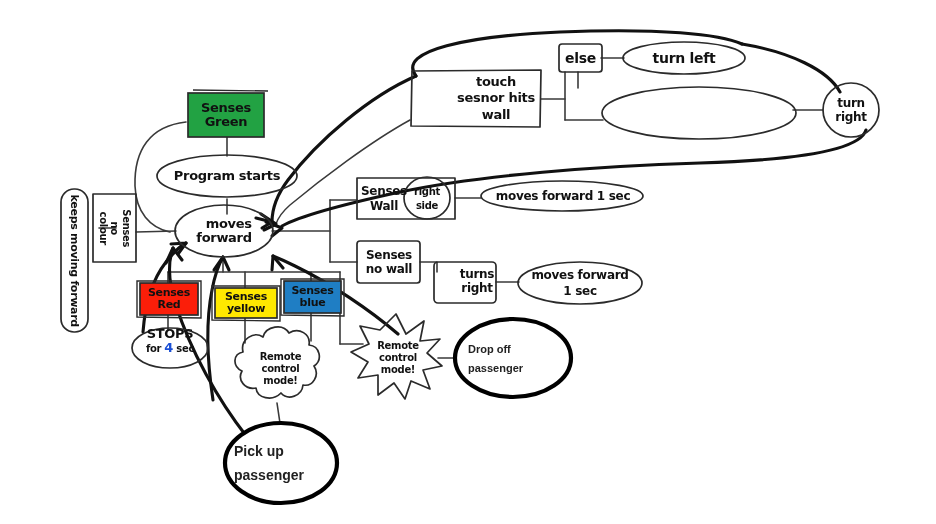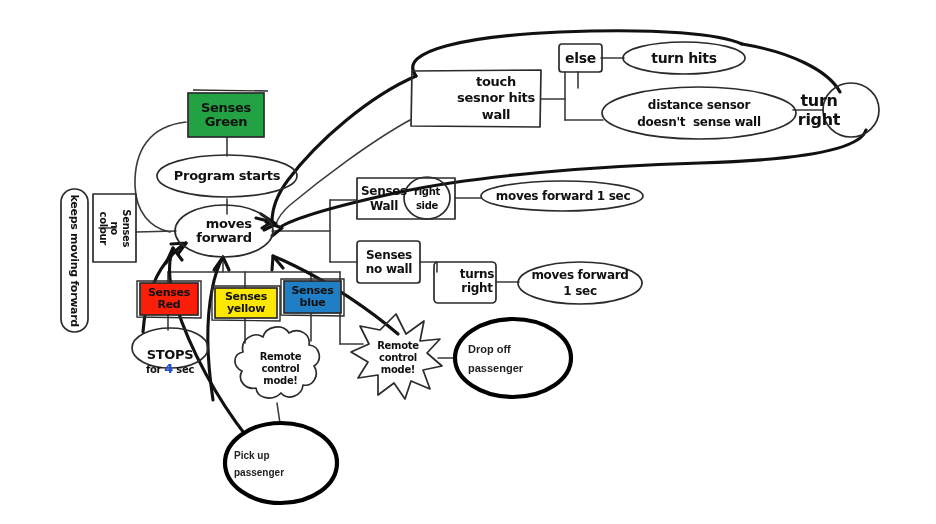--- a/index.html
+++ b/index.html
@@ -188,53 +188,51 @@
 
   <div class="node hand lbl" style="left:140px;top:283px;width:58px;height:32px;font-size:11px;white-space:pre;">Senses
 Red</div>
 
   <div class="node hand lbl" style="left:215px;top:288px;width:62px;height:30px;font-size:11px;white-space:pre;">Senses
 yellow</div>
 
   <div class="node hand lbl" style="left:284px;top:281px;width:57px;height:32px;font-size:11px;white-space:pre;">Senses
 blue</div>
 
-  <div class="node" style="left:132px;top:345px;width:76px;height:34px;flex-direction:column;gap:0px;">
+  <div class="node" style="left:132px;top:324px;width:76px;height:34px;flex-direction:column;gap:0px;">
     <span class="hand" style="font-size:13px;">STOPS</span>
     <span class="hand" style="font-size:10px;">
       <span>for </span><span style="color:#1a4fd6;font-size:13px;">4</span><span> sec</span>
     </span>
   </div>
 
   <div class="node hand lbl" style="left:243px;top:348px;width:75px;height:42px;font-size:10px;white-space:pre;line-height:1.2;">Remote
 control
 mode!</div>
 
   <div class="node hand lbl" style="left:363px;top:337px;width:70px;height:42px;font-size:10px;white-space:pre;line-height:1.2;">Remote
 control
 mode!</div>
 
-  <div class="node typed lbl" style="left:234px;top:443px;width:95px;height:42px;font-size:10px;white-space:pre;text-align:left;justify-content:flex-start;line-height:1.7;">Pick up
+  <div class="node typed lbl" style="left:234px;top:443px;width:95px;height:42px;font-size:14px;white-space:pre;text-align:left;justify-content:flex-start;line-height:1.7;">Pick up
 passenger</div>
 
   <div class="node typed lbl" style="left:468px;top:338px;width:95px;height:42px;font-size:11px;white-space:pre;text-align:left;justify-content:flex-start;line-height:1.7;">Drop off
 passenger</div>
 
   <div class="node hand lbl" style="left:412px;top:71px;width:128px;height:55px;font-size:13px;white-space:pre;line-height:1.25;padding-left:40px;">touch
 sesnor hits
 wall</div>
 
   <div class="node hand lbl" style="left:559px;top:44px;width:43px;height:28px;font-size:14px;">else</div>
 
-  <div class="node hand lbl" style="left:630px;top:47px;width:108px;height:22px;font-size:14px;">turn hits</div>
-
-  <div class="node hand lbl" style="left:608px;top:95px;width:182px;height:38px;font-size:12px;white-space:pre;line-height:1.45;">distance sensor
-doesn't  sense wall</div>
-
-  <div class="node hand lbl" style="left:796px;top:94px;width:46px;height:33px;font-size:16px;white-space:pre;line-height:1.15;">turn
+  <div class="node hand lbl" style="left:630px;top:47px;width:108px;height:22px;font-size:14px;">turn left</div>
+
+
+  <div class="node hand lbl" style="left:828px;top:94px;width:46px;height:33px;font-size:12px;white-space:pre;line-height:1.15;">turn
 right</div>
 
   <div class="node hand lbl" style="left:358px;top:180px;width:52px;height:37px;font-size:12px;white-space:pre;line-height:1.2;">Senses
 Wall</div>
 
   <div class="node hand lbl" style="left:406px;top:182px;width:42px;height:33px;font-size:10px;white-space:pre;line-height:1.35;">right
 side</div>
 
   <div class="node hand lbl" style="left:487px;top:186px;width:152px;height:20px;font-size:12px;">moves forward 1 sec</div>
 

